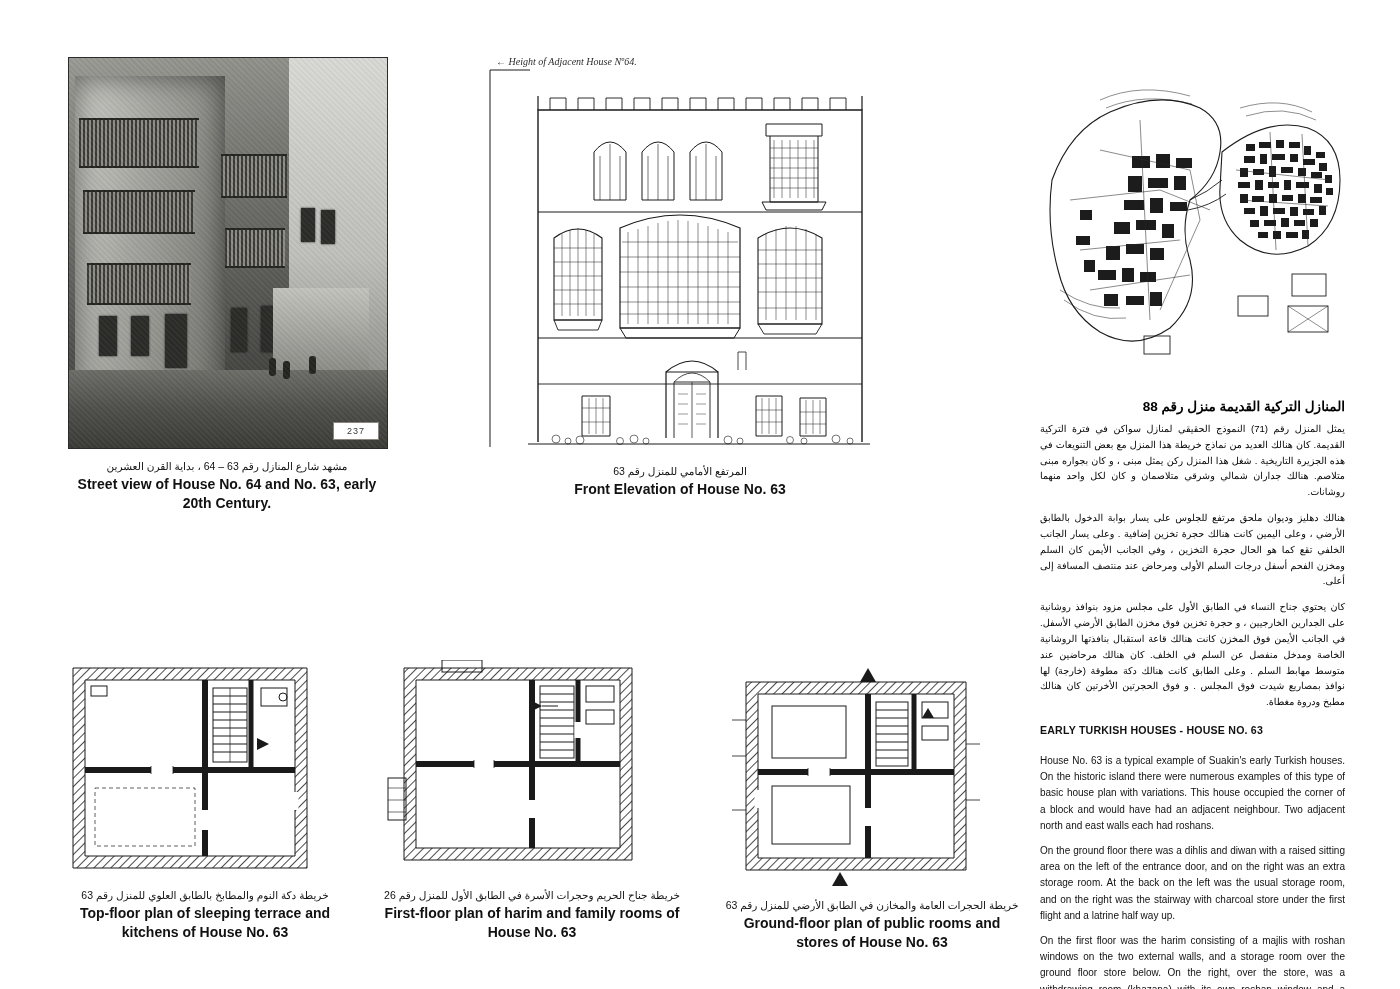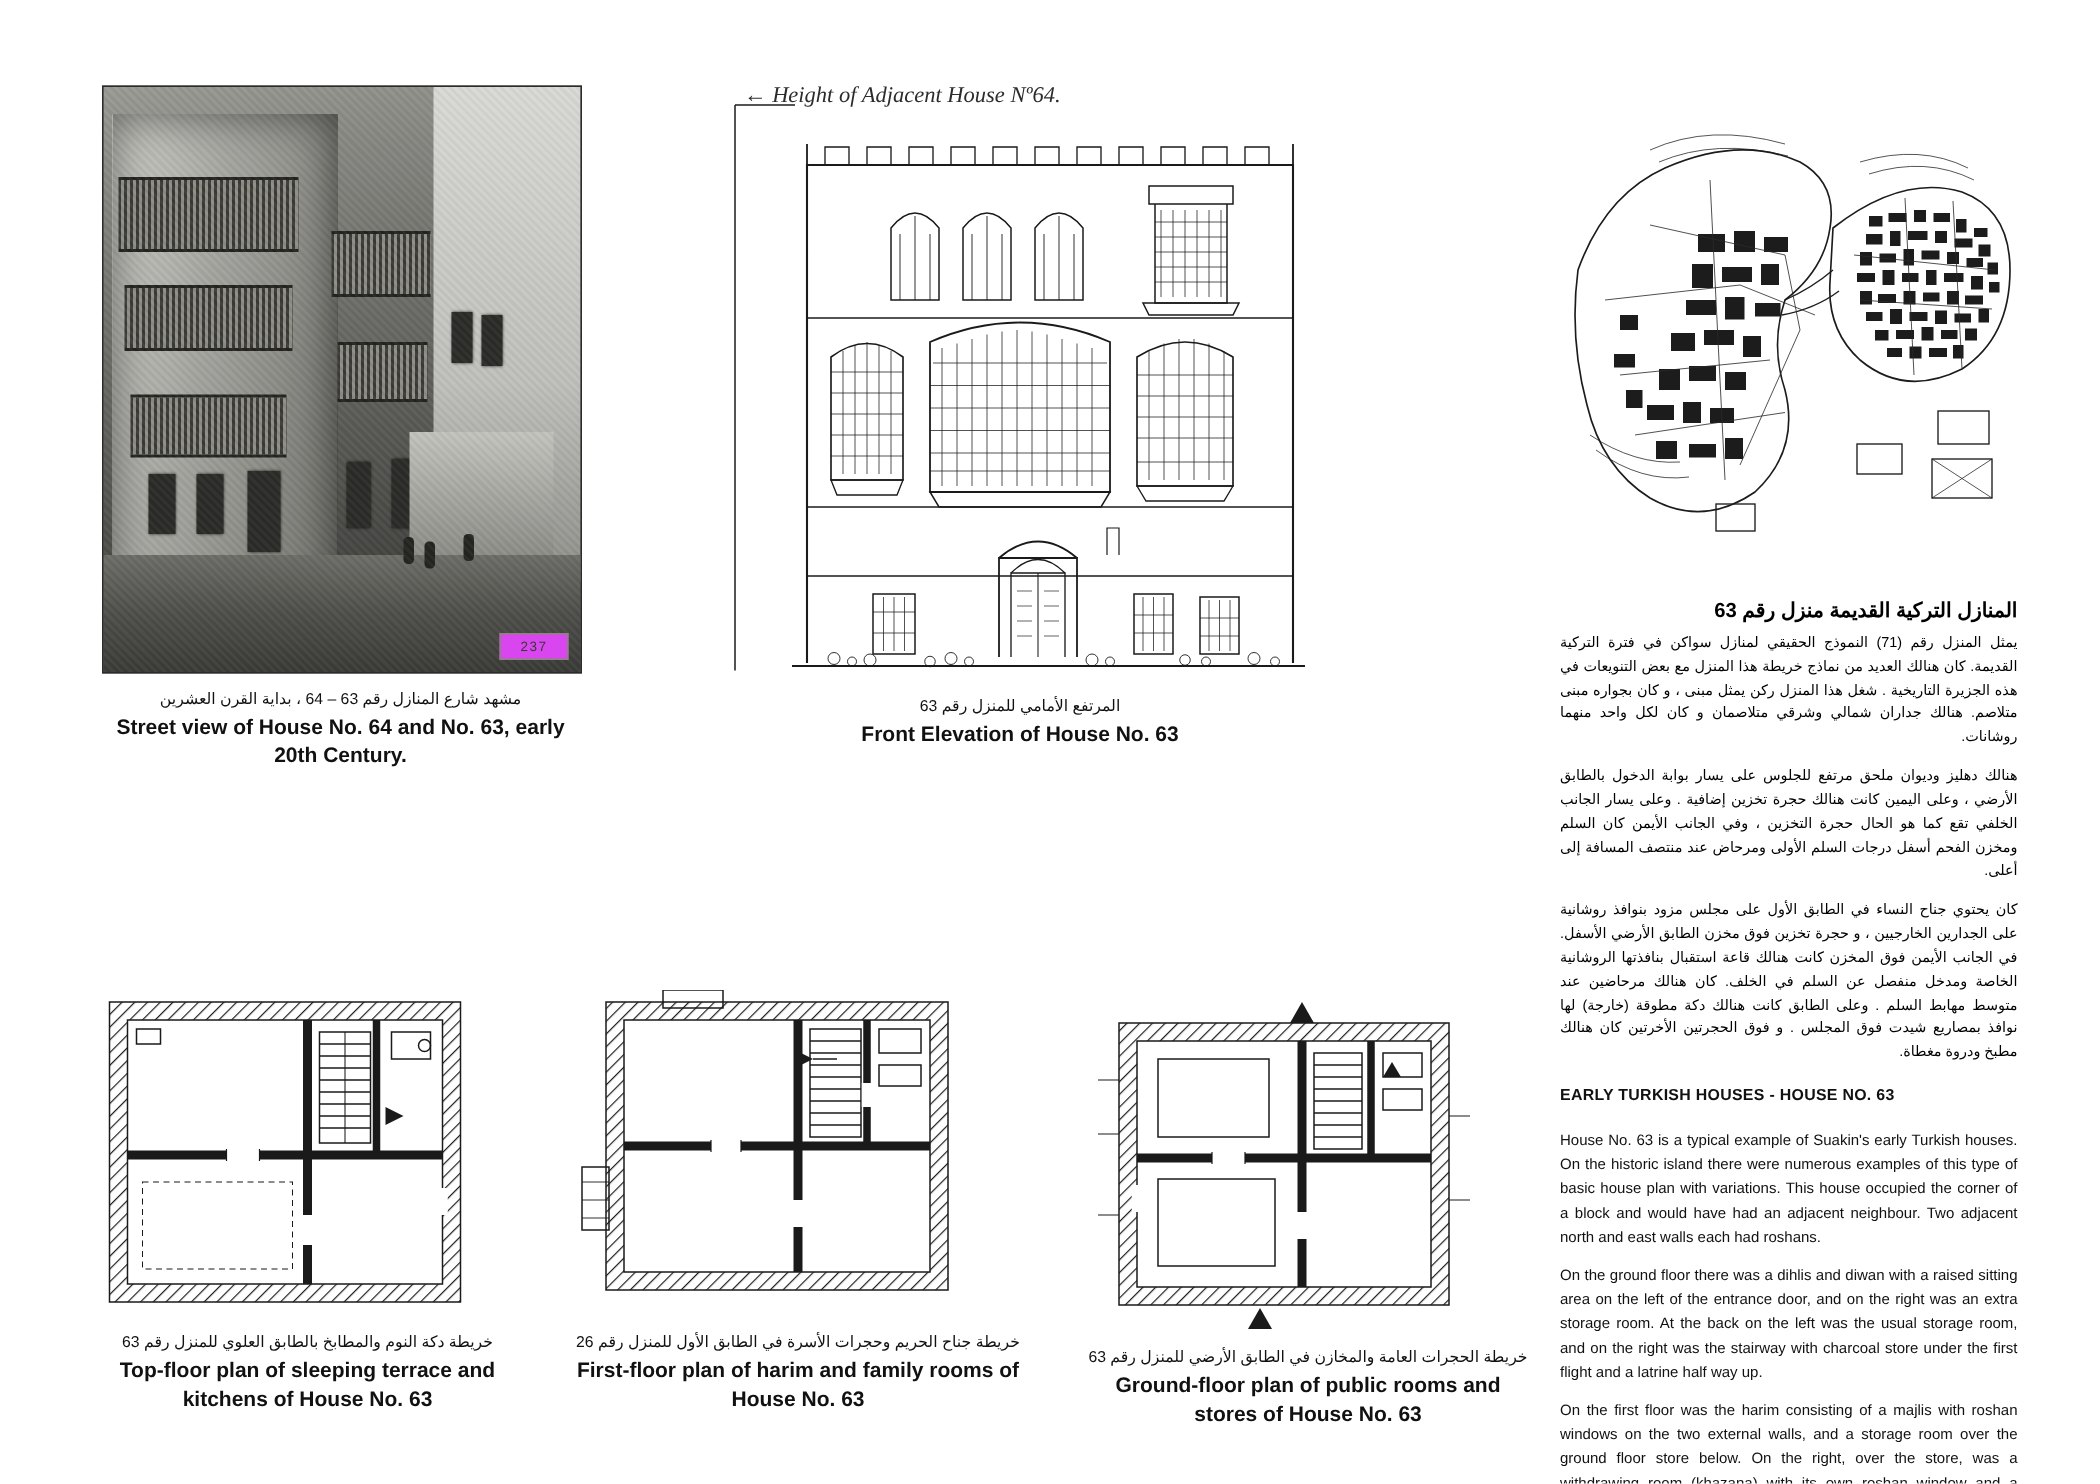--- a/index.html
+++ b/index.html
@@ -87,21 +87,21 @@
     position: absolute; right: 18px; top: 230px; width: 96px; height: 105px;
     background: linear-gradient(180deg,#c3c3bd,#7e7e79);
   }
   .ph-fig {
     position: absolute; width: 7px; height: 18px; background: #242421; border-radius: 3px;
   }
   #photo-tag {
     position: absolute;
     right: 8px; bottom: 8px;
     width: 44px; height: 16px;
-    background: #d946ef;
+    background: #ffffff;
     border: 1px solid #8a867d;
     font-size: 9px;
     line-height: 16px;
     text-align: center;
     color: #3a3a36;
     letter-spacing: 1px;
   }
   .ph-grain {
     position: absolute; left: 0; top: 0; width: 100%; height: 100%;
     background:
@@ -115,21 +115,21 @@
     position: absolute;
     left: 470px;
     top: 52px;
     width: 420px;
   }
   #elev-note {
     position: absolute;
     left: 26px; top: 4px;
     font-family: "Liberation Serif", serif;
     font-style: italic;
-    font-size: 15px;
+    font-size: 10px;
     color: #2c2c2c;
     white-space: nowrap;
   }
   #elev-svg { display: block; }
   #elev-caption { position: absolute; left: 0; top: 412px; width: 420px; }
 
   
   #map-block {
     position: absolute;
     left: 1040px;
@@ -444,21 +444,21 @@
         <rect x="248" y="246" width="40" height="26"></rect>
         <path d="M248 246 L288 272 M288 246 L248 272" stroke-width=".5"></path>
         <rect x="252" y="214" width="34" height="22"></rect>
         <rect x="198" y="236" width="30" height="20"></rect>
         <rect x="104" y="276" width="26" height="18"></rect>
       </g>
     </svg>
   </div>
 
   <div id="text-col">
-    <div id="ar-title">المنازل التركية القديمة    منزل رقم 63</div>
+    <div id="ar-title">المنازل التركية القديمة    منزل رقم 88</div>
     <div class="ar-p">يمثل المنزل رقم (71) النموذج الحقيقي لمنازل سواكن في فترة التركية القديمة. كان هنالك العديد من نماذج خريطة هذا المنزل مع بعض التنويعات في هذه الجزيرة التاريخية . شغل هذا المنزل ركن يمثل مبنى ، و كان بجواره مبنى متلاصم. هنالك جداران شمالي وشرقي متلاصمان و كان لكل واحد منهما روشانات.</div>
     <div class="ar-p">هنالك دهليز وديوان ملحق مرتفع للجلوس على يسار بوابة الدخول بالطابق الأرضي ، وعلى اليمين كانت هنالك حجرة تخزين إضافية . وعلى يسار الجانب الخلفي تقع كما هو الحال حجرة التخزين ، وفي الجانب الأيمن كان السلم ومخزن الفحم أسفل درجات السلم الأولى ومرحاض عند منتصف المسافة إلى أعلى.</div>
     <div class="ar-p">كان يحتوي جناح النساء في الطابق الأول على مجلس مزود بنوافذ روشانية على الجدارين الخارجيين ، و حجرة تخزين فوق مخزن الطابق الأرضي الأسفل. في الجانب الأيمن فوق المخزن كانت هنالك قاعة استقبال بنافذتها الروشانية الخاصة ومدخل منفصل عن السلم في الخلف. كان هنالك مرحاضين عند متوسط مهابط السلم . وعلى الطابق كانت هنالك دكة مطوقة (خارجة) لها نوافذ بمصاريع شيدت فوق المجلس . و فوق الحجرتين الأخرتين كان هنالك مطبخ ودروة مغطاة.</div>
 
     <div id="en-title">EARLY TURKISH HOUSES - HOUSE NO. 63</div>
     <div class="en-p">House No. 63 is a typical example of Suakin's early Turkish houses.  On the historic island there were numerous examples of this type of basic house plan with variations.  This house occupied the corner of a block and would have had an adjacent neighbour.  Two adjacent north and east walls each had roshans.</div>
     <div class="en-p">On the ground floor there was a dihlis and diwan with a raised sitting area on the left of the entrance door, and on the right was an extra storage room.  At the back on the left was the usual storage room, and on the right was the stairway with charcoal store under the first flight and a latrine half way up.</div>
     <div class="en-p">On the first floor was the harim consisting of a majlis with roshan windows on the two external walls, and a storage room over the ground floor store below.  On the right, over the store, was a withdrawing room (khazana) with its own roshan window and a separate entrance from the stairway behind.  There were two latrines on the intermediate landings of the stairway.  On the top floor there was an enclosed terrace (kharja) with shuttered windows over the majlis below.  Over the other two rooms was a kitchen and a darwa or covered space.</div>
   </div>
 

